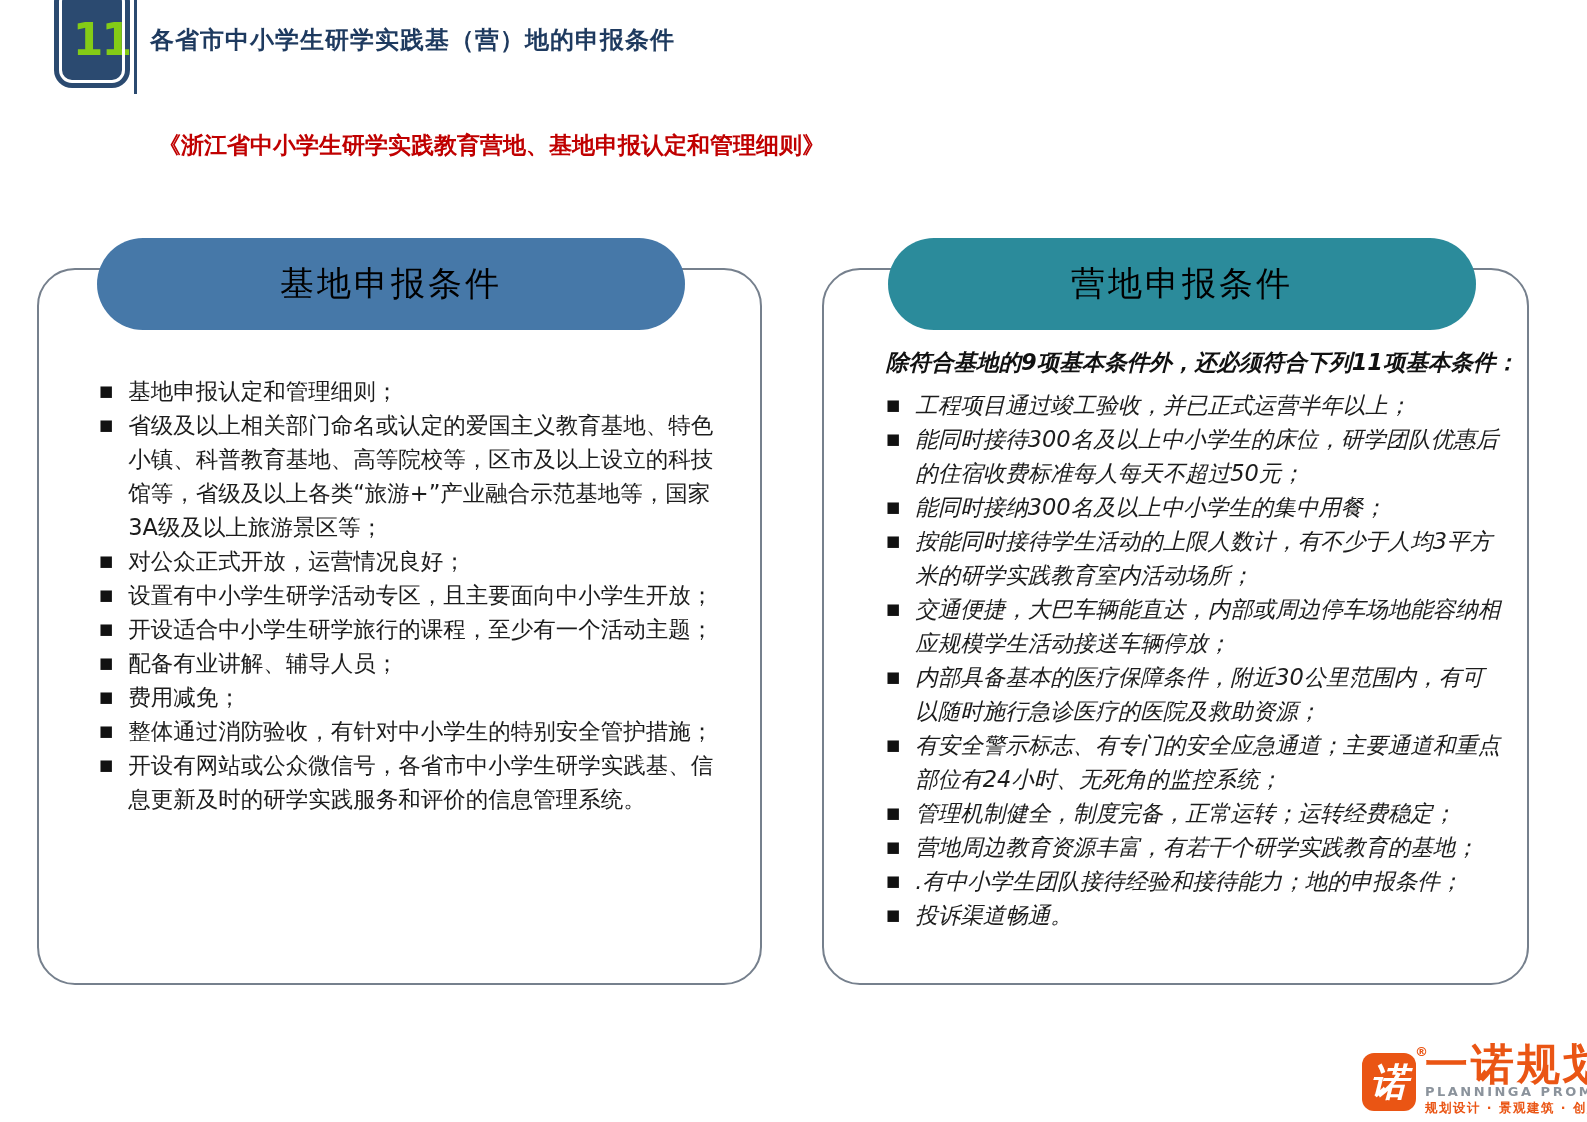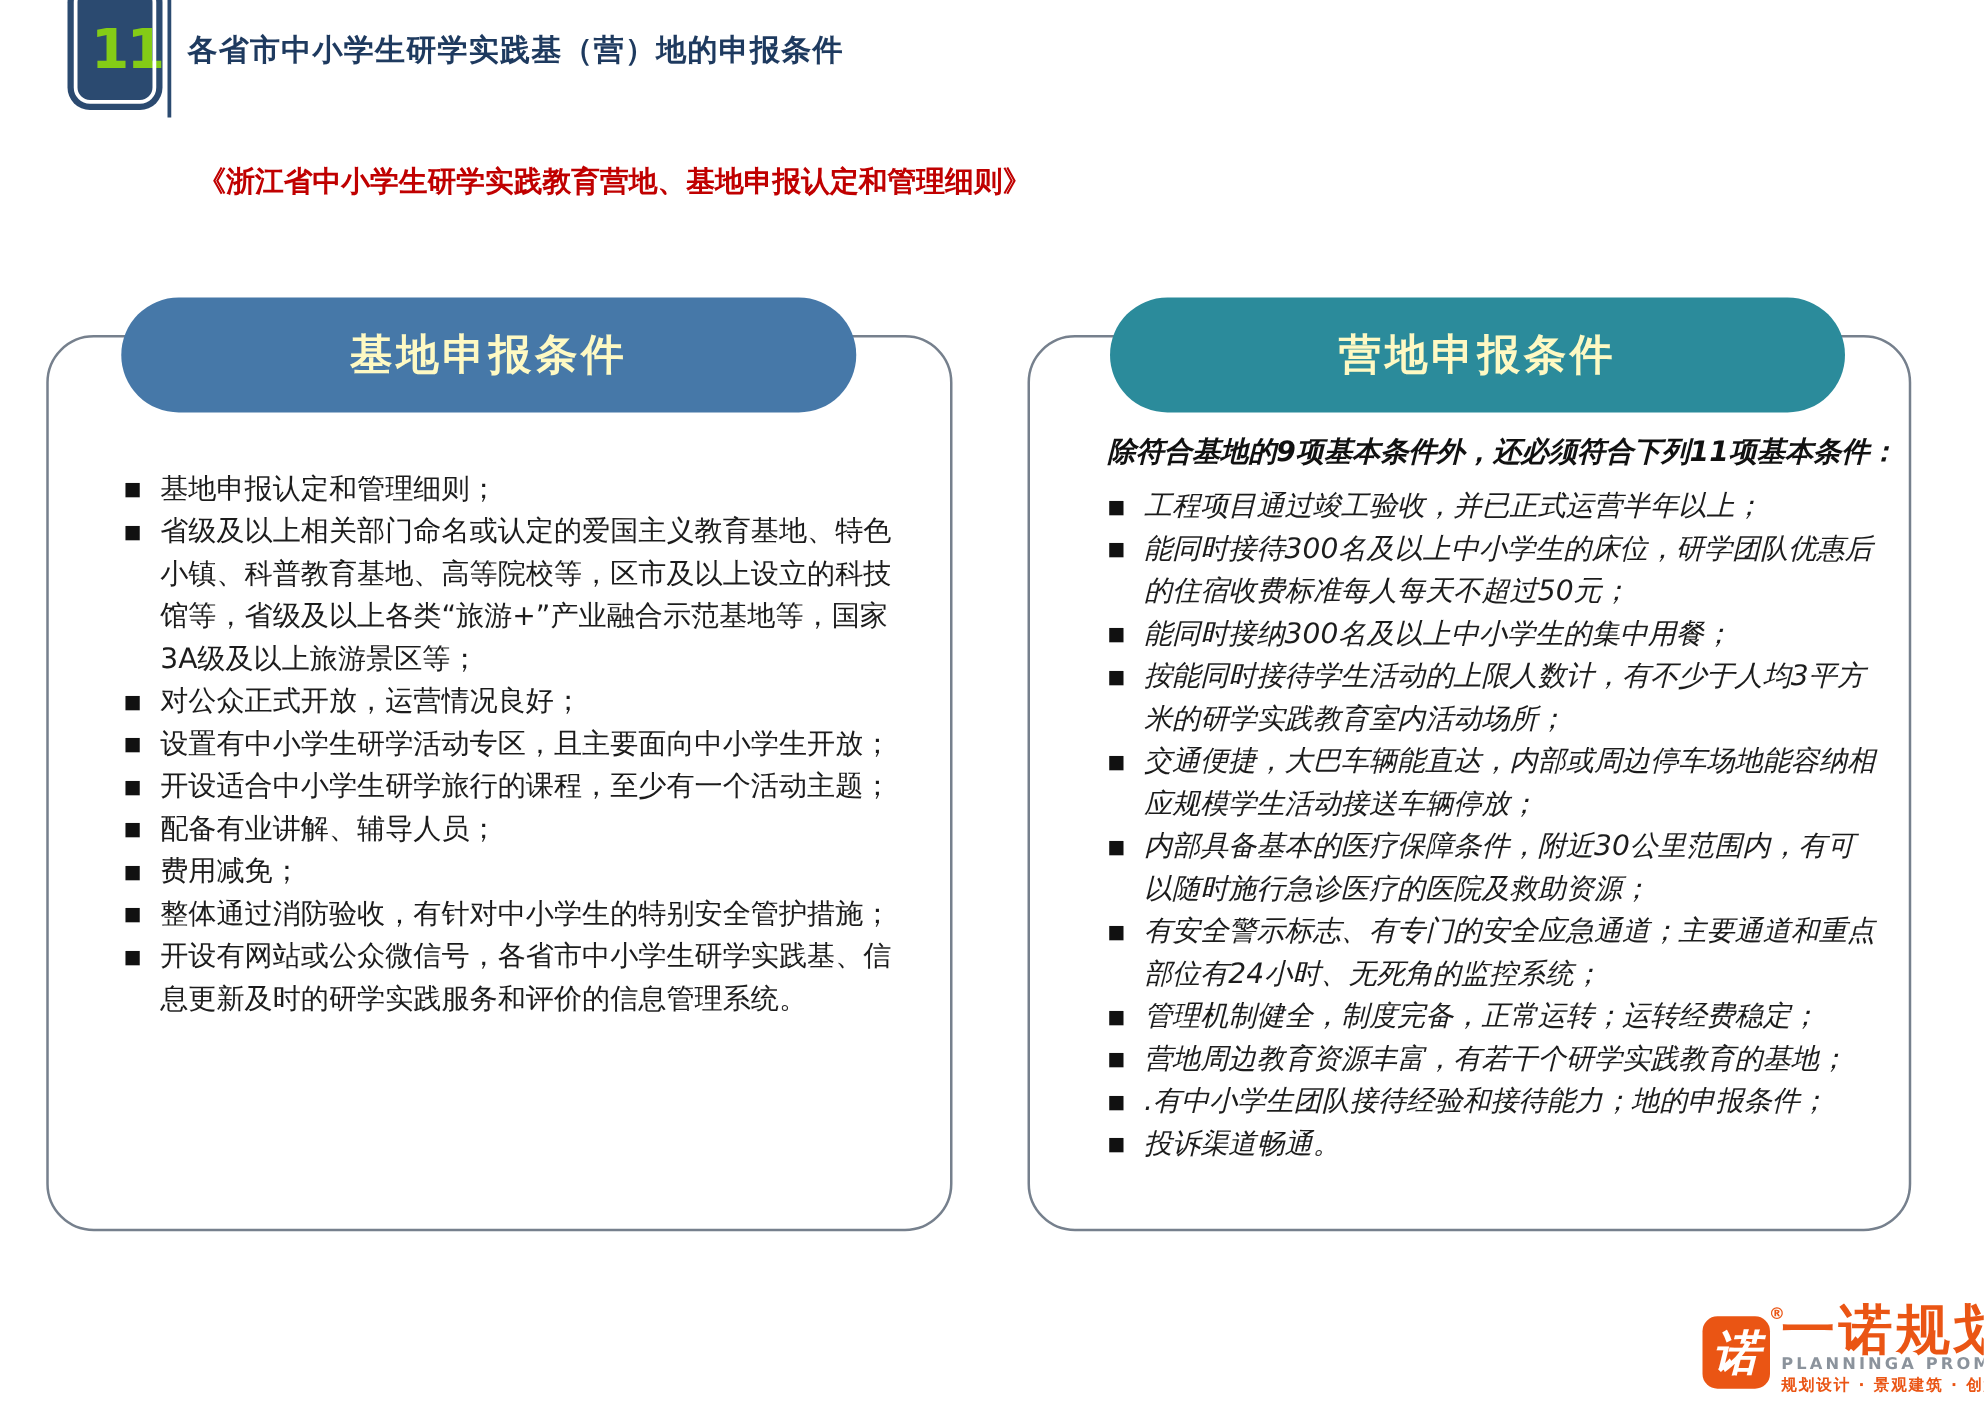--- a/index.html
+++ b/index.html
@@ -53,21 +53,21 @@
     border-radius:38px;
     z-index:1;
   }
   .panel-base { left:37px;  width:725px; }
   .panel-camp { left:822px; width:707px;font-style:italic; }
 
   .pill {
     position:absolute; top:238px; height:92px;
     border-radius:46px;
     display:flex; align-items:center; justify-content:center;
-    color:#fef9c3; font-size:34px; font-weight:bold;
+    color:#000000; font-size:34px; font-weight:normal;
     letter-spacing:3px; z-index:2;
   }
   .pill-base { left:97px;  width:588px; background:#4678a8; }
   .pill-camp { left:888px; width:588px; background:#2b8b9b; }
 
   .base-list { padding:104px 42px 0 60px; }
   .camp-intro {
     padding:76px 24px 6px 62px;
     font-size:22.5px; font-weight:bold; color:#111111;
     line-height:32px; white-space:nowrap;

